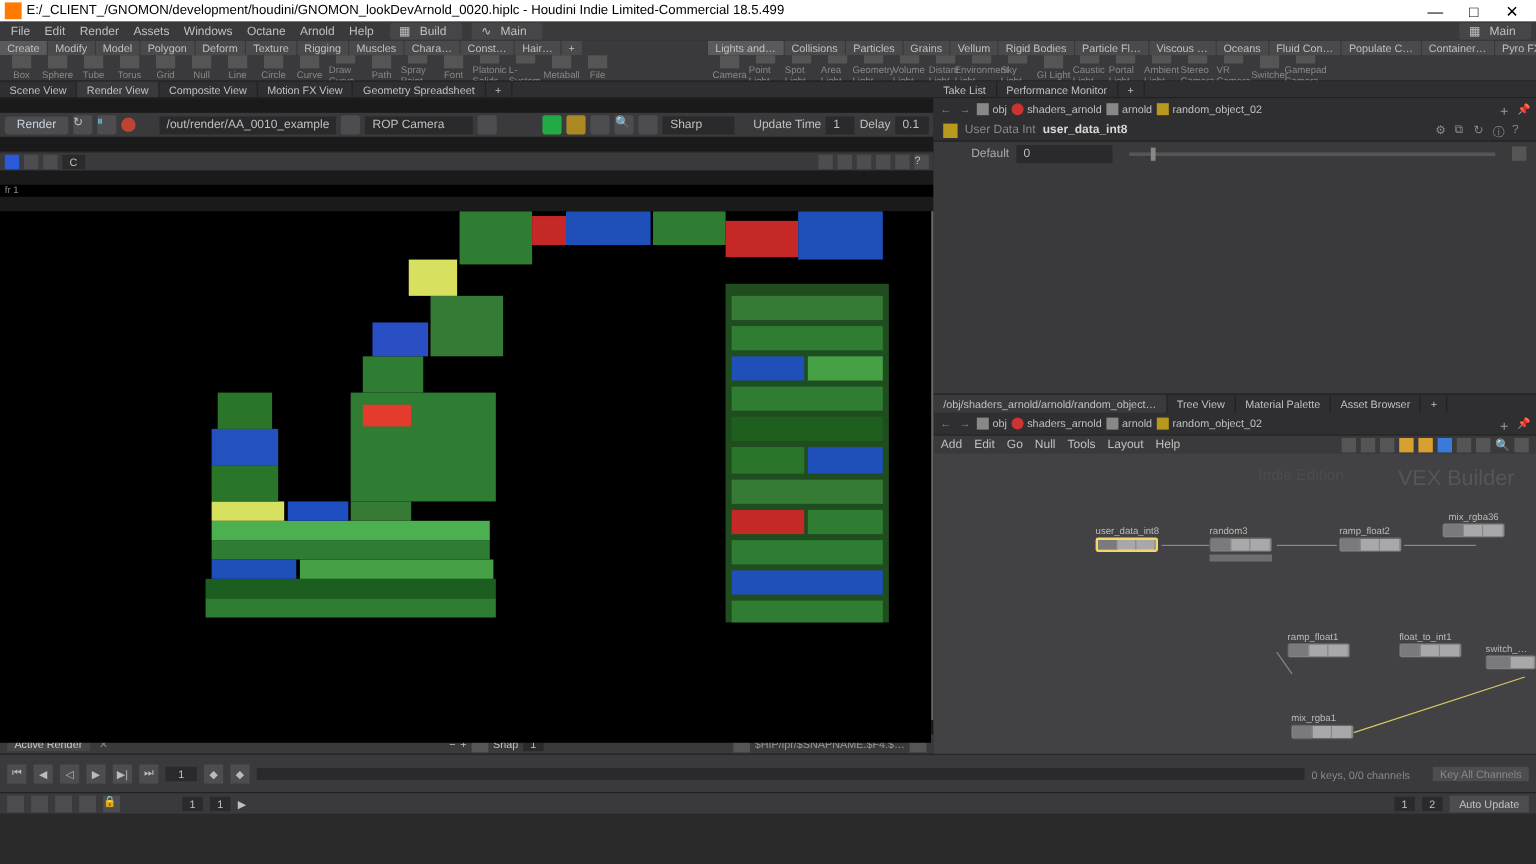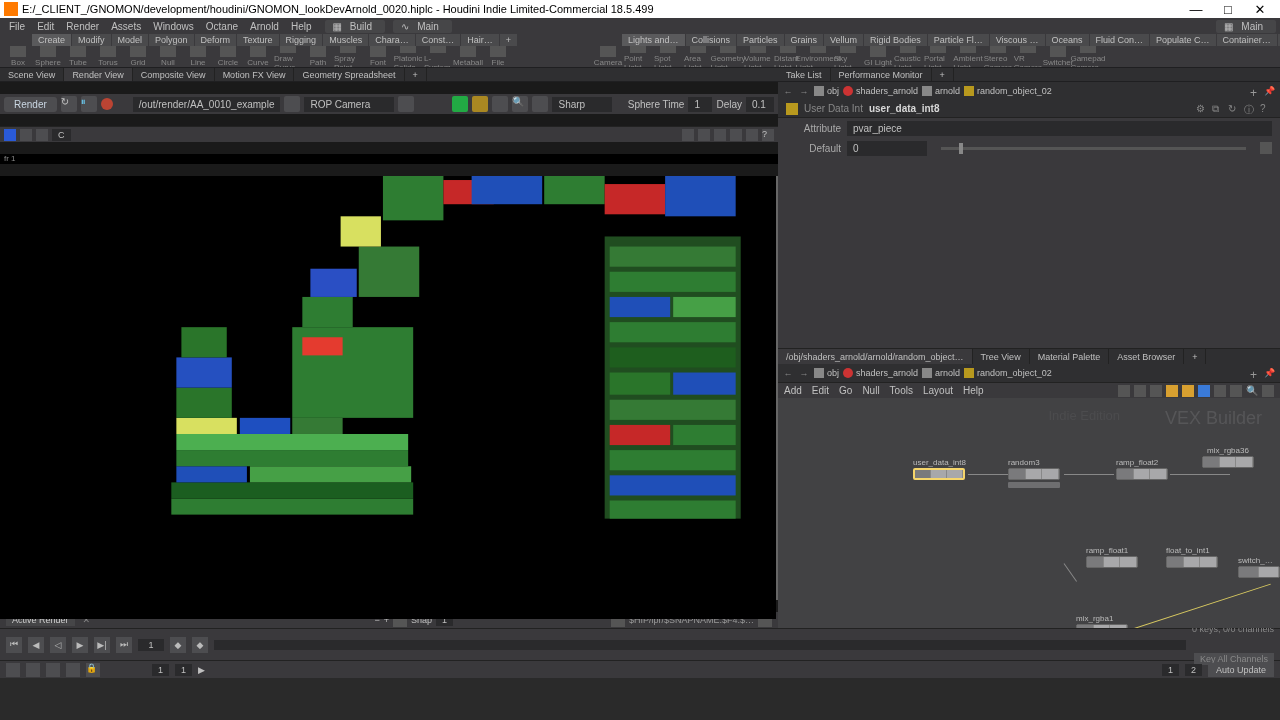--- a/index.html
+++ b/index.html
@@ -7,21 +7,21 @@
 .titlebar { height: 18px; background: #fff; color: #000; display: flex; align-items: center; padding: 0 4px; font-size: 11px; }
 .titlebar .icon { width: 14px; height: 14px; background: #ff7a00; margin-right: 4px; }
 .titlebar .title { flex: 1; }
 .titlebar .winbtn { width: 32px; text-align: center; font-size: 13px; }
 .menubar { height: 16px; background: #3a393c; display: flex; align-items: center; padding: 0 4px; gap: 2px; font-size: 10px;}
 .menubar span { padding: 0 5px; }
 .menubar .pane-btn { background: #464648; padding: 1px 8px; border-radius: 2px; margin-left: 6px;}
 .menubar .spacer { flex: 1; }
 .shelf { height: 34px; background: #3a393c; display: flex; border-bottom: 1px solid #1f1f21;}
 .shelf .shelf-tabs { display: flex; flex-direction: column; flex:1; overflow:hidden;}
-.shelf .tabrow { height: 12px; display: flex; gap: 1px; font-size: 9px; overflow:hidden; white-space:nowrap;margin-left:32px;}
+.shelf .tabrow { height: 12px; display: flex; gap: 1px; font-size: 9px; overflow:hidden; white-space:nowrap;}
 .shelf .tabrow span { background: #4a4a4c; padding: 0 6px; line-height:12px;}
 .shelf .toolrow { height: 22px; display: flex; gap: 2px; align-items: center; padding: 2px 4px; overflow:hidden;}
 .shelf .tool { width: 28px; display:flex; flex-direction:column; align-items:center; font-size:8px; color:#888; gap:1px;}
 .shelf .tool .ticon { width:16px; height:12px; background:#555;}
 .upper-tabs { height: 14px; background: #2f2f31; display: flex; font-size: 9px; border-bottom:1px solid #1f1f21;}
 .upper-tabs span { padding: 0 8px; line-height:14px; border-right:1px solid #222;}
 .upper-tabs span.active { background:#3a393c;}
 .renderbar { height: 20px; background: #3a393c; display: flex; align-items: center; padding: 2px 4px; gap: 4px; font-size:10px;}
 .renderbar .btn { background: #4d4d50; padding: 2px 10px; border-radius:3px;}
 .renderbar .render-btn { color:#c9d6e2; }
@@ -210,21 +210,21 @@
       <div class="combobox">ROP Camera</div>
       <div class="iconbtn"></div>
       <div style="width:30px"></div>
       <div class="iconbtn" style="background:#2a4;"></div>
       <div class="iconbtn" style="background:#a82;"></div>
       <div class="iconbtn"></div>
       <div class="iconbtn">🔍</div>
       <div class="iconbtn"></div>
       <div class="combobox" style="flex:0 0 60px">Sharp</div>
       <div style="flex:1"></div>
-      <span>Sphere Time</span>
+      <span>Update Time</span>
       <div class="pathbox" style="flex:0 0 24px">1</div>
       <span>Delay</span>
       <div class="pathbox" style="flex:0 0 28px">0.1</div>
     </div>
     <div class="smalltoolbar">
       <div class="sq" style="background:#2a5ad8"></div>
       <div class="sq"></div>
       <div class="sq"></div>
       <span style="background:#2a2a2c; padding:1px 6px;">C</span>
       <div style="flex:1"></div>
@@ -338,24 +338,20 @@
       <span class="val">user_data_int8</span>
       <div class="ctrls">
         <div>⚙</div>
         <div>⧉</div>
         <div>↻</div>
         <div>ⓘ</div>
         <div>?</div>
       </div>
     </div>
     <div class="param-row">
-      <div class="plab">Attribute</div>
-      <div class="pval" style="flex:1">pvar_piece</div>
-    </div>
-    <div class="param-row">
       <div class="plab">Default</div>
       <div class="pval">0</div>
       <div class="slider">
           <div class="handle"></div>
         </div>
       <div style="width:12px;height:12px;background:#555"></div>
     </div>
     <div class="param-area"></div>
 
     <div class="net-tabs" id="net-tabs">
@@ -443,21 +439,21 @@
           </div>
       </div>
       <div class="node" style="top:48px; left:424px;text-align:center;">
         <div class="nlabel">mix_rgba36</div>
         <div class="nbody">
             <div class="nslice"></div>
             <div class="nslice"></div>
             <div class="nslice"></div>
           </div>
       </div>
-      <div class="node" style="top:148px; left:308px;">
+      <div class="node" style="top:148px; left:295px;">
         <div class="nlabel">ramp_float1</div>
         <div class="nbody">
             <div class="nslice"></div>
             <div class="nslice"></div>
             <div class="nslice"></div>
           </div>
       </div>
       <div class="node" style="top:148px; left:388px;">
         <div class="nlabel">float_to_int1</div>
         <div class="nbody">
@@ -489,21 +485,21 @@
   <div class="pbtn">⏮</div>
   <div class="pbtn">◀</div>
   <div class="pbtn">◁</div>
   <div class="pbtn">▶</div>
   <div class="pbtn">▶|</div>
   <div class="pbtn">⏭</div>
   <div class="frame">1</div>
   <div class="pbtn">◆</div>
   <div class="pbtn">◆</div>
   <div class="track"></div>
-  <div style="display:flex;flex-direction:column;gap:19px;align-items:flex-end;">
+  <div style="display:flex;flex-direction:row;gap:19px;align-items:flex-end;">
     <div class="rinfo">0 keys, 0/0 channels</div>
     <div class="rinfo" style="background:#4d4d50;padding:1px 6px;">Key All Channels</div>
   </div>
 </div>
 
 <div class="bottomstrip">
   <div class="sq"></div>
   <div class="sq"></div>
   <div class="sq"></div>
   <div class="sq"></div>

